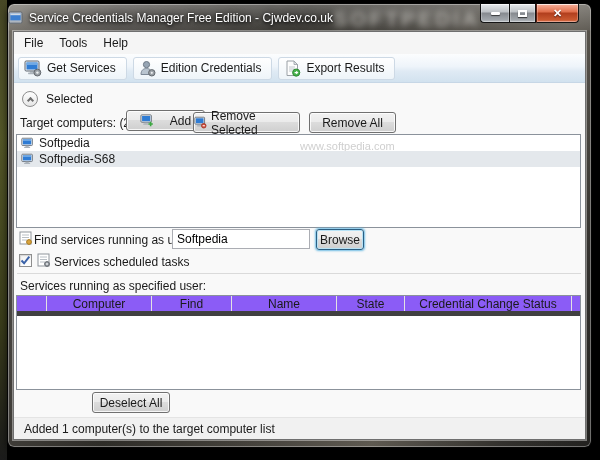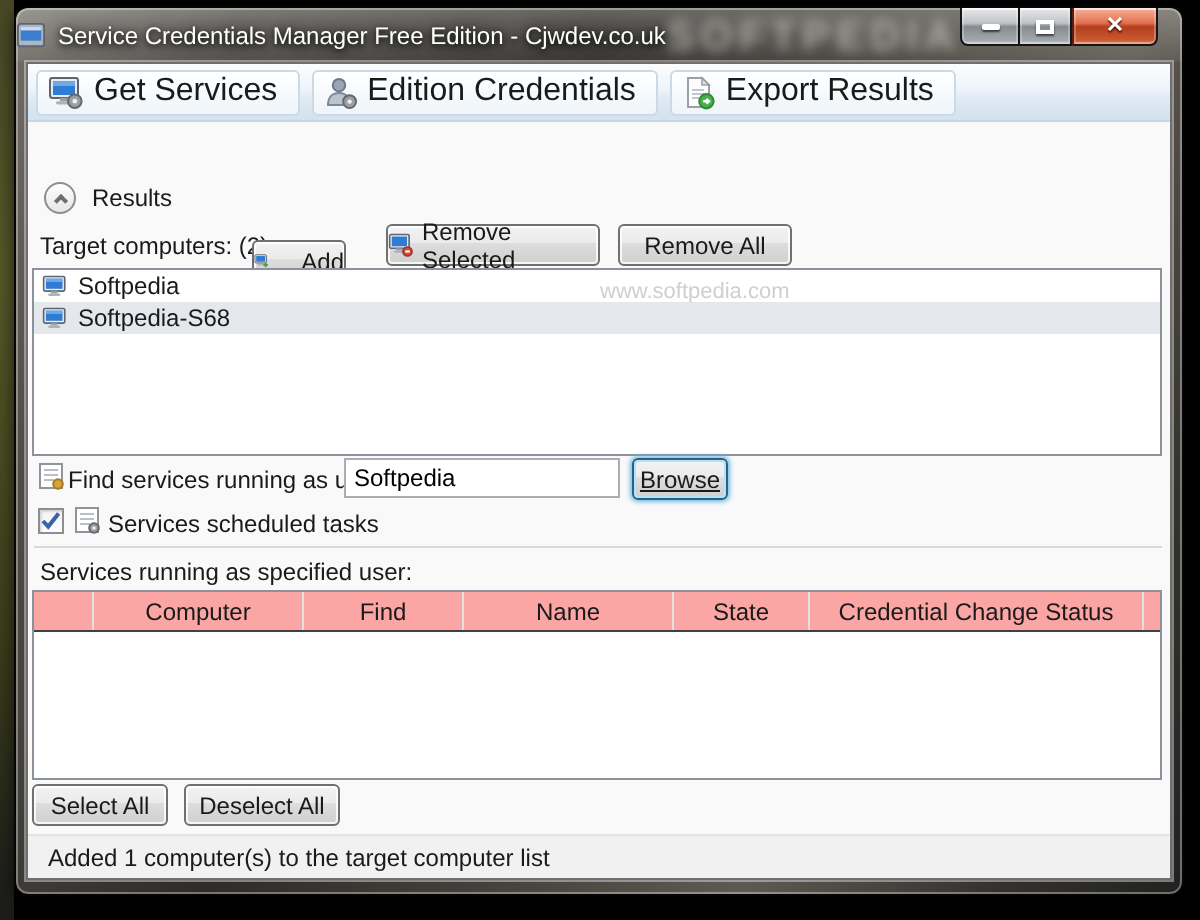--- a/index.html
+++ b/index.html
@@ -66,21 +66,21 @@
   .menu-item{ font-size:12px; padding:3px 8px; cursor:default; }
   .toolbar{
     height:29px; display:flex; align-items:center; gap:6px; padding:0 4px;
     background:linear-gradient(180deg,#fcfdfe,#eef4fa 45%,#dfeaf4 62%,#d2e2ef);
     border-bottom:1px solid #c7d7e6;
   }
   .tool-btn{
     display:flex; align-items:center; gap:5px; height:23px; padding:0 10px 0 5px;
     border:1px solid #cdd9e5; border-radius:3px;
     background:linear-gradient(180deg,#ffffff,#eef4f9);
-    font-size:16px; cursor:default;
+    font-size:12px; cursor:default;
   }
   .client{ position:absolute; left:0; right:0; top:51px; bottom:22px; }
 
   
   .settings-header{ position:absolute; left:8px; top:8px; display:flex; align-items:center; gap:8px; cursor:default; }
   .collapse-circle{
     width:16px; height:16px; border:1px solid #8d8d8d; border-radius:50%;
     background:linear-gradient(#fefefe,#e6e6e6); display:flex; align-items:center; justify-content:center;
   }
   .chevron-up{ width:5px; height:5px; border-left:2px solid #6e6e6e; border-top:2px solid #6e6e6e; transform:rotate(45deg); margin-top:3px; }
@@ -89,21 +89,20 @@
   
   .btn{
     position:absolute; border:1px solid #707070; border-radius:3px;
     background:linear-gradient(180deg,#f2f2f2,#ebebeb 45%,#dddddd 46%,#cfcfcf);
     box-shadow: inset 0 0 0 1px rgba(255,255,255,.8);
     font-size:12px; display:flex; align-items:center; justify-content:center; gap:4px; cursor:default;
   }
   .btn-default{
     border-color:#2b5f83;
     box-shadow: inset 0 0 0 1px #b7e2f5, 0 0 2px 1px rgba(90,180,224,.85);
-    text-decoration: underline;
   }
 
   .label-text{ position:absolute; font-size:12px; white-space:nowrap; }
 
   
   .listbox{
     position:absolute; left:2px; top:51px; width:565px; height:94px;
     background:#fff; border:1px solid #8b929b; overflow:hidden;
   }
   .list-watermark{ position:absolute; left:283px; top:5px; font-size:11px; color:#cfcfcf; }
@@ -127,21 +126,21 @@
   .checkbox svg{ visibility:hidden; }
   .checkbox.checked svg{ visibility:visible; }
 
   .separator{ position:absolute; left:3px; right:4px; top:190px; border-top:1px solid #dadada; }
 
   
   .svc-table{
     position:absolute; left:2px; top:212px; width:565px; height:95px;
     background:#fff; border:1px solid #8b929b;
   }
-  .svc-header{ display:flex; height:20px; border-bottom:1px solid #404040; background:#fca5a5; }
+  .svc-header{ display:flex; height:20px; border-bottom:5px solid #404040; background:#8b5cf6; }
   .svc-col{
     display:flex; align-items:center; justify-content:center;
     font-size:12px; border-right:1px solid #e2e2e2; overflow:hidden; white-space:nowrap;
   }
   .c0{width:30px;} .c1{width:105px;} .c2{width:80px;} .c3{width:105px;} .c4{width:68px;} .c5{width:167px;}
   .cfill{ flex:1; border-right:none; }
   .svc-body{ height:73px; }
 
   
   .statusbar{
@@ -172,20 +171,25 @@
     <div class="cap-btn cap-max">
         <div class="glyph-max"></div>
       </div>
     <div class="cap-btn cap-close">
         <span class="glyph-close">✕</span>
       </div>
   </div>
 
   <div class="inner">
 
+    <div class="menubar">
+      <span class="menu-item">File</span>
+      <span class="menu-item">Tools</span>
+      <span class="menu-item">Help</span>
+    </div>
 
     <div class="toolbar">
       <div class="tool-btn">
         <svg width="18" height="17" viewBox="0 0 18 17">
           <rect x="1" y="1" width="14" height="10" rx="1.2" fill="#e8ecf0" stroke="#5d6570"></rect>
           <rect x="2.5" y="2.5" width="11" height="7" fill="#2f7cd4"></rect>
           <rect x="2.5" y="2.5" width="11" height="2.5" fill="#6fa8e4"></rect>
           <rect x="6" y="11" width="4" height="1.6" fill="#98a0a8"></rect>
           <rect x="4" y="12.6" width="8" height="1.6" rx="0.8" fill="#aab2ba"></rect>
           <circle cx="13.4" cy="12.6" r="3.4" fill="#9aa0a6" stroke="#63686e"></circle>
@@ -213,26 +217,26 @@
         <span>Export Results</span>
       </div>
     </div>
 
     <div class="client">
 
       <div class="settings-header">
         <div class="collapse-circle">
             <div class="chevron-up"></div>
           </div>
-        <span class="settings-label">Results</span>
+        <span class="settings-label">Selected</span>
       </div>
 
       <span class="label-text" style="left:6px; top:33px;">Target computers: (2)</span>
 
-      <div class="btn" style="left:112px; top:37px; width:47px; height:21px;gap:16px;">
+      <div class="btn" style="left:112px; top:27px; width:79px; height:21px;gap:16px;">
         <svg width="14" height="13" viewBox="0 0 16 15">
           <rect x="1" y="1" width="12" height="8.5" rx="1" fill="#e8ecf0" stroke="#5d6570"></rect>
           <rect x="2.3" y="2.3" width="9.4" height="6" fill="#2f7cd4"></rect>
           <rect x="5" y="9.5" width="4" height="1.4" fill="#98a0a8"></rect>
           <rect x="3.5" y="10.9" width="7" height="1.4" rx="0.7" fill="#aab2ba"></rect>
           <path d="M12.2 9 v5 M9.7 11.5 h5" stroke="#3aa63f" stroke-width="1.8"></path>
         </svg>
         <span>Add</span>
       </div>
 
@@ -310,23 +314,20 @@
           <div class="svc-col c1">Computer</div>
           <div class="svc-col c2">Find</div>
           <div class="svc-col c3">Name</div>
           <div class="svc-col c4">State</div>
           <div class="svc-col c5">Credential Change Status</div>
           <div class="svc-col cfill"></div>
         </div>
         <div class="svc-body"></div>
       </div>
 
-      <div class="btn" style="left:2px; top:309px; width:68px; height:21px;">
-        <span>Select All</span>
-      </div>
       <div class="btn" style="left:78px; top:309px; width:78px; height:21px;">
         <span>Deselect All</span>
       </div>
 
     </div>
 
     <div class="statusbar">
       <span>Added 1 computer(s) to the target computer list</span>
     </div>
 

